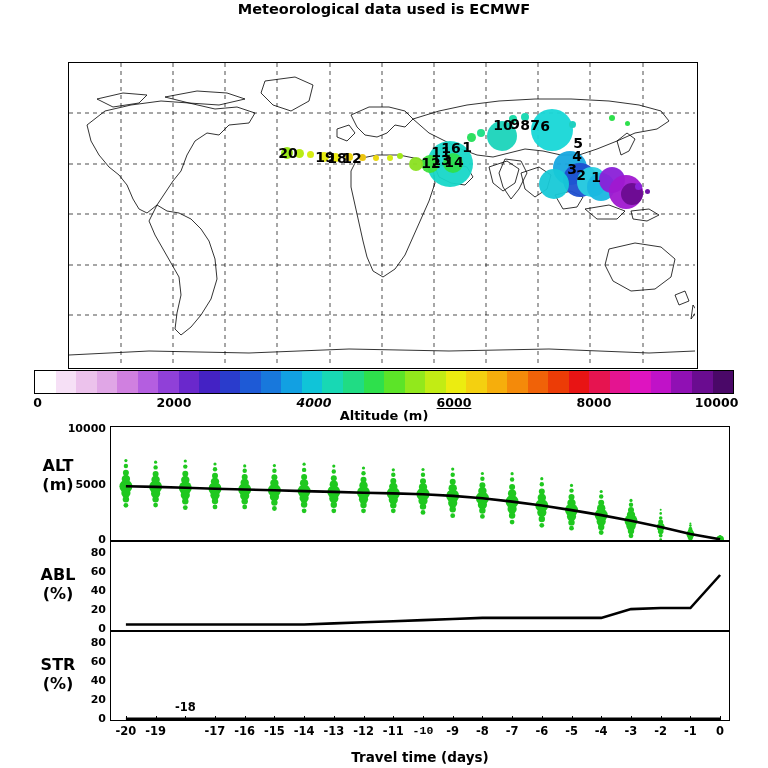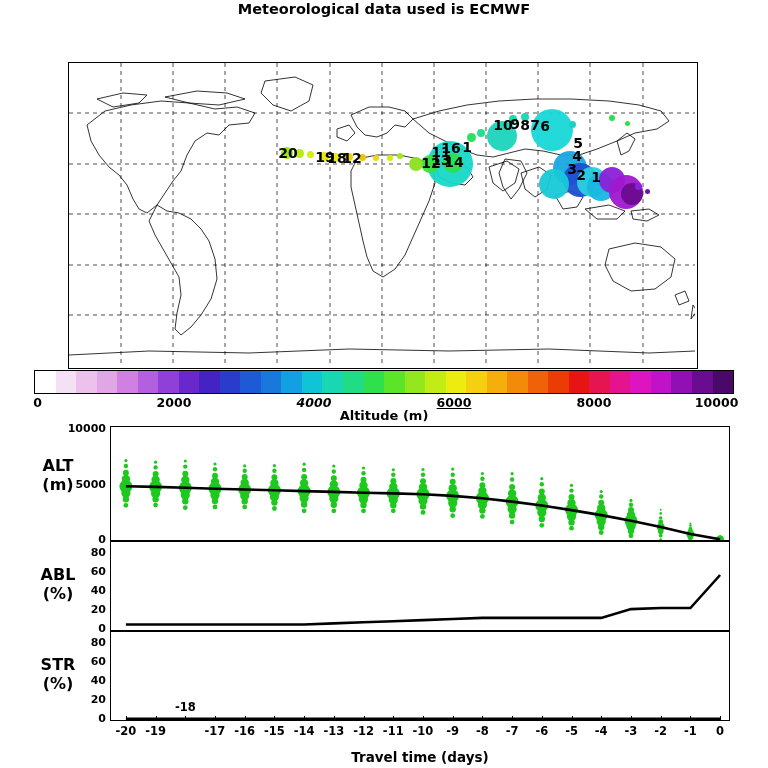--- a/index.html
+++ b/index.html
@@ -461,21 +461,21 @@
     <span class="xtick" style="left: 274.413px; top: 724px;">-15</span>
     <div class="tickmark" style="left: 274.413px; top: 716px; width: 1px; height: 5px;"></div>
     <span class="xtick" style="left: 304.125px; top: 724px;">-14</span>
     <div class="tickmark" style="left: 304.125px; top: 716px; width: 1px; height: 5px;"></div>
     <span class="xtick" style="left: 333.837px; top: 724px;">-13</span>
     <div class="tickmark" style="left: 333.837px; top: 716px; width: 1px; height: 5px;"></div>
     <span class="xtick" style="left: 363.548px; top: 724px;">-12</span>
     <div class="tickmark" style="left: 363.548px; top: 716px; width: 1px; height: 5px;"></div>
     <span class="xtick" style="left: 393.26px; top: 724px;">-11</span>
     <div class="tickmark" style="left: 393.26px; top: 716px; width: 1px; height: 5px;"></div>
-    <span class="xtick" style="left: 422.971px; top: 724px;">-10</span>
+    <span class="xtick" style="left: 422.971px; top: 724px; font-family: Liberation Mono, monospace;">-10</span>
     <div class="tickmark" style="left: 422.971px; top: 716px; width: 1px; height: 5px;"></div>
     <span class="xtick" style="left: 452.683px; top: 724px;">-9</span>
     <div class="tickmark" style="left: 452.683px; top: 716px; width: 1px; height: 5px;"></div>
     <span class="xtick" style="left: 482.394px; top: 724px;">-8</span>
     <div class="tickmark" style="left: 482.394px; top: 716px; width: 1px; height: 5px;"></div>
     <span class="xtick" style="left: 512.106px; top: 724px;">-7</span>
     <div class="tickmark" style="left: 512.106px; top: 716px; width: 1px; height: 5px;"></div>
     <span class="xtick" style="left: 541.817px; top: 724px;">-6</span>
     <div class="tickmark" style="left: 541.817px; top: 716px; width: 1px; height: 5px;"></div>
     <span class="xtick" style="left: 571.529px; top: 724px;">-5</span>

